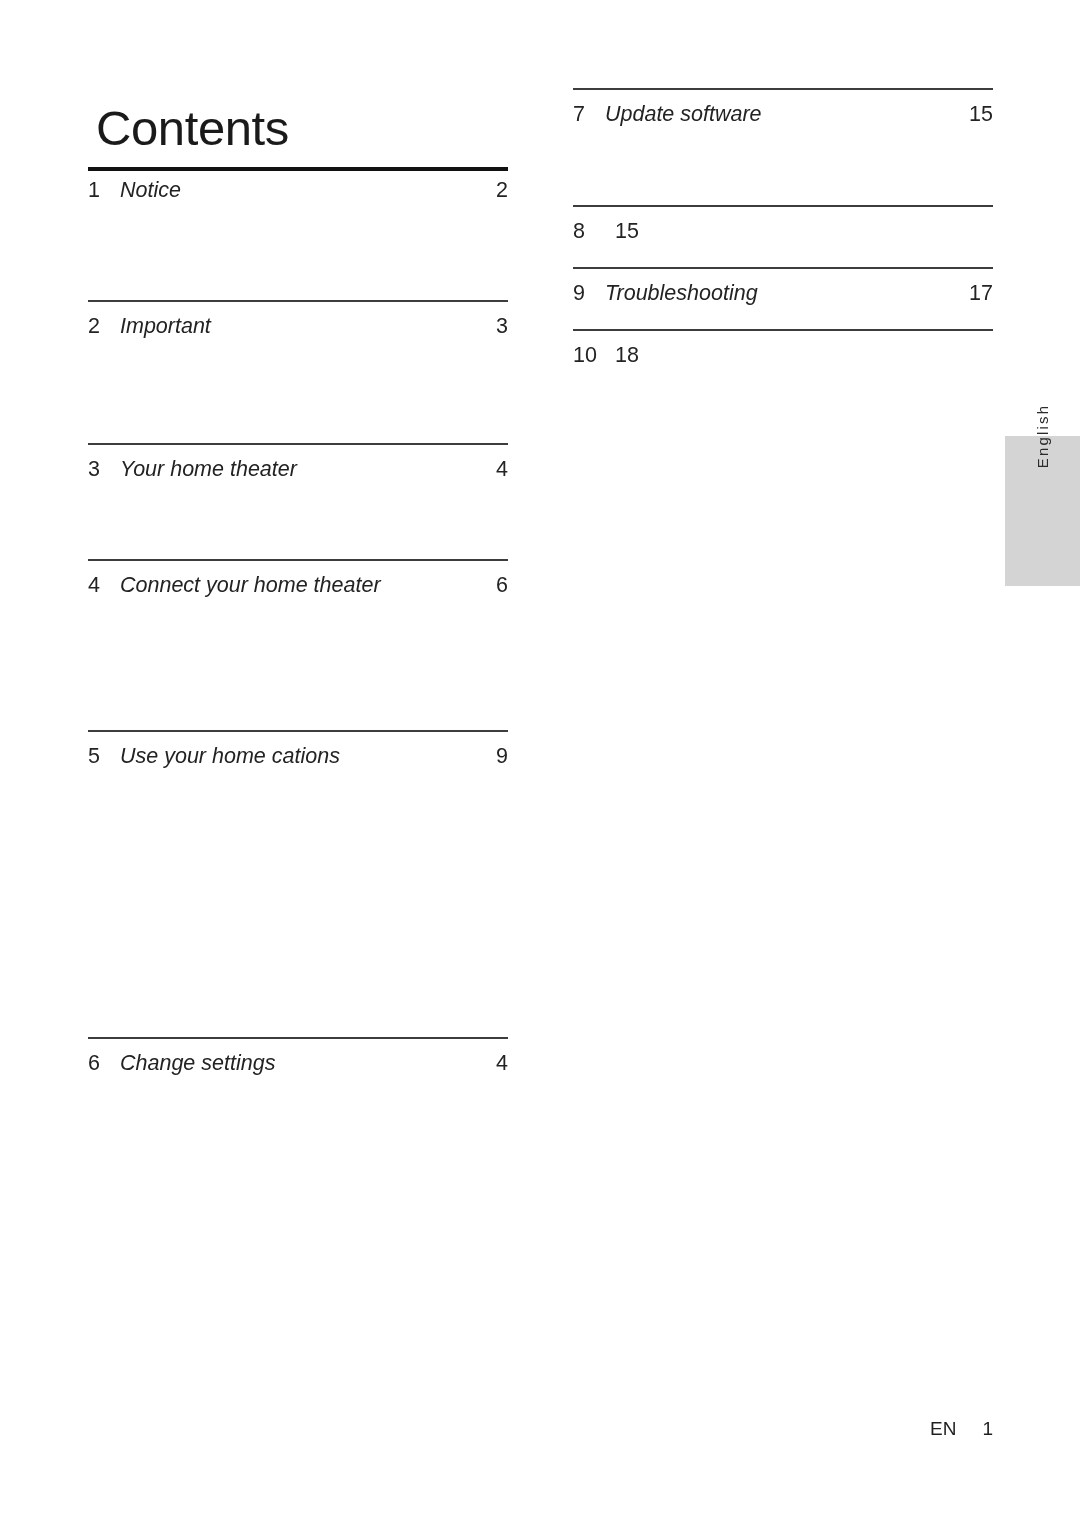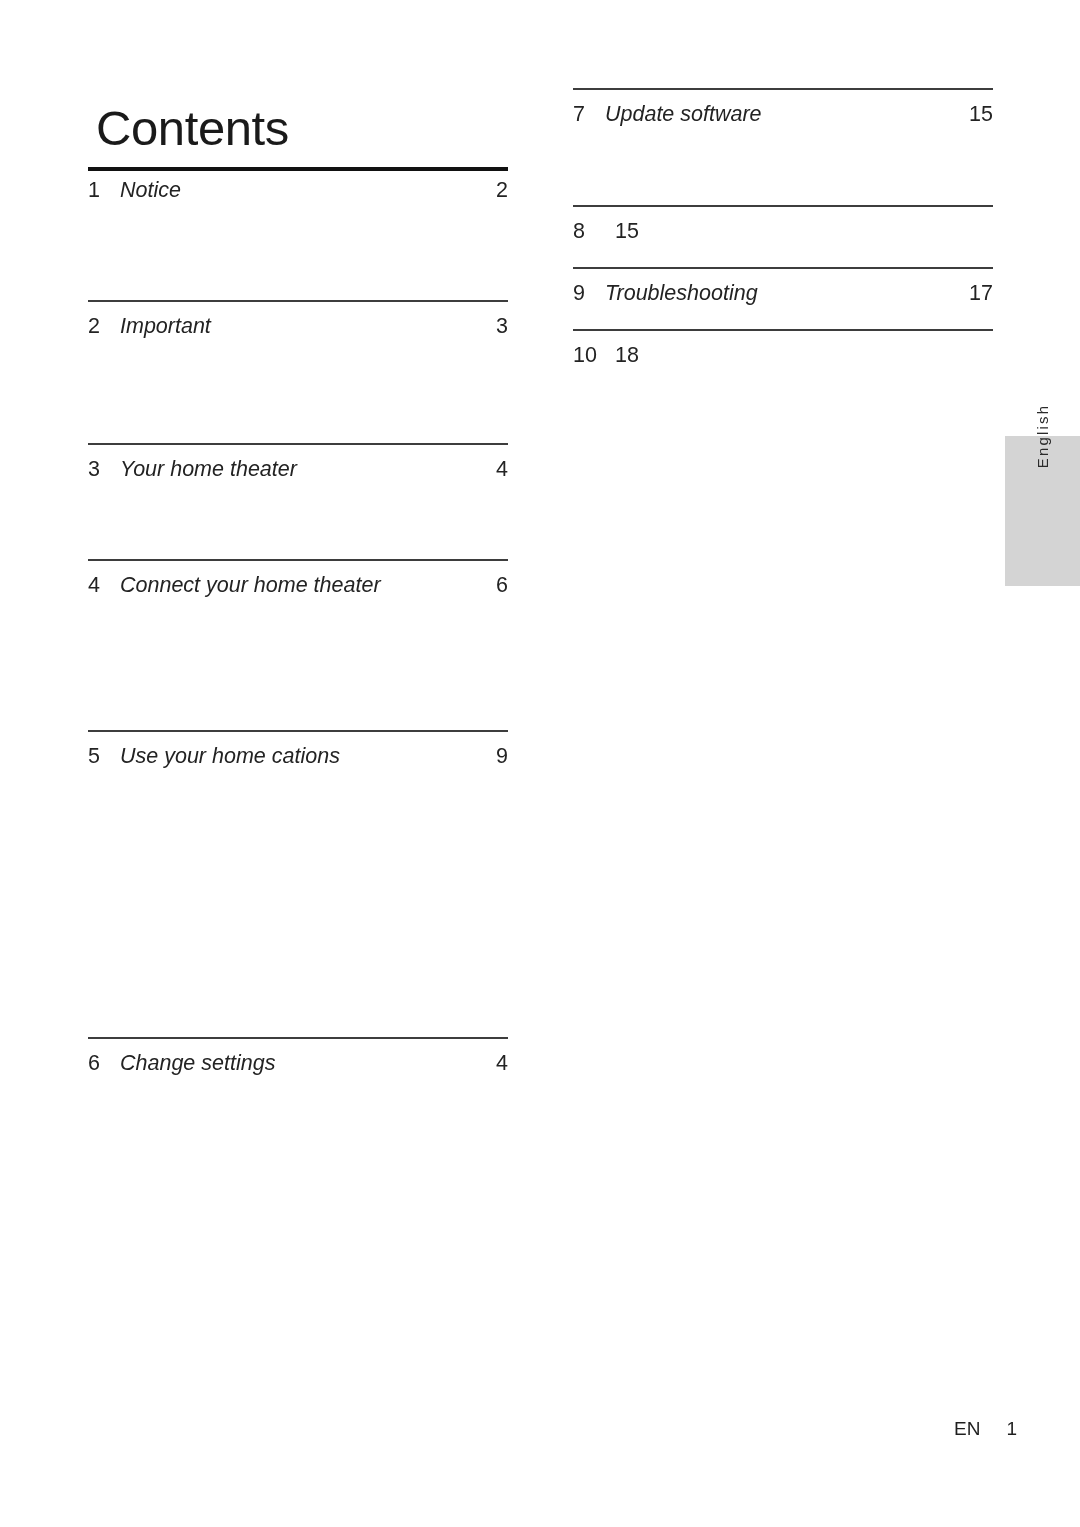--- a/index.html
+++ b/index.html
@@ -112,21 +112,20 @@
 
   
   #footer {
     position: absolute;
     left: 0;
     top: 1418px;
     width: 993px;
     text-align: right;
     font-size: 19px;
     color: #1f1f1f;
-    padding-left: 24px;
   }
   #footer .footer-en { margin-right: 26px; }
 </style>
 </head>
 <body>
 
 <div id="page">
 
   <div id="heading-block">
     <h1 class="page-title">Contents</h1>

